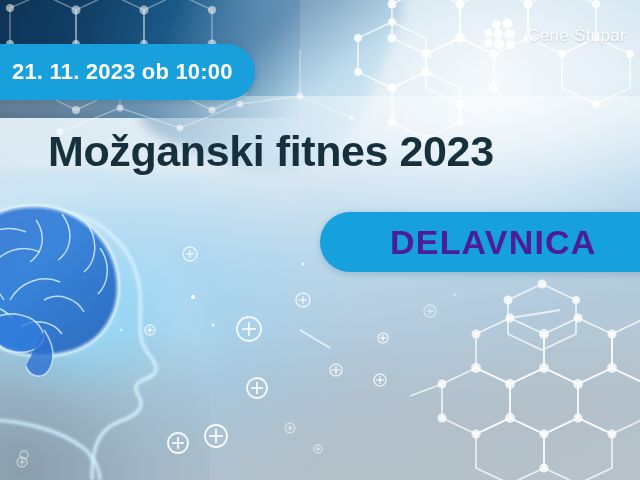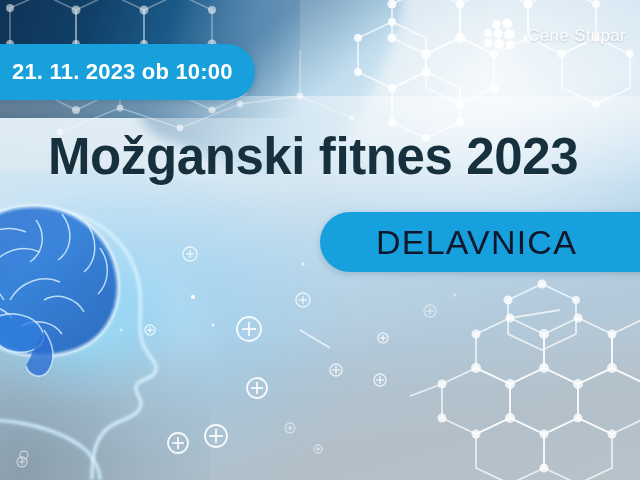--- a/index.html
+++ b/index.html
@@ -138,21 +138,21 @@
     letter-spacing: 0.2px;
     white-space: nowrap;
   }
 
   
   .title {
     position: absolute;
     left: 48px;
     top: 127px;
     color: #16313d;
-    font-size: 51px;
+    font-size: 43px;
     font-weight: bold;
     letter-spacing: -0.4px;
     white-space: nowrap;
     text-shadow: 0 1px 1px rgba(255,255,255,0.35);
   }
 
   
   .tag-pill {
     position: absolute;
     left: 320px;
@@ -161,25 +161,26 @@
     height: 60px;
     display: flex;
     align-items: center;
     justify-content: flex-start;
     padding-left: 56px;
     background: #16a0dd;
     border-radius: 30px 0 0 30px;
     box-shadow: 0 2px 7px rgba(10,60,95,0.20);
   }
   .tag-pill .txt {
-    color: #0f172a;
+    color: #4c1d95;
     font-size: 34px;
-    font-weight: normal;
+    font-weight: bold;
     letter-spacing: 1.2px;
     white-space: nowrap;
+    margin-left: 14px;
   }
 
   
   .logo {
     position: absolute;
     right: 14px;
     top: 18px;
     display: flex;
     align-items: center;
     gap: 7px;

